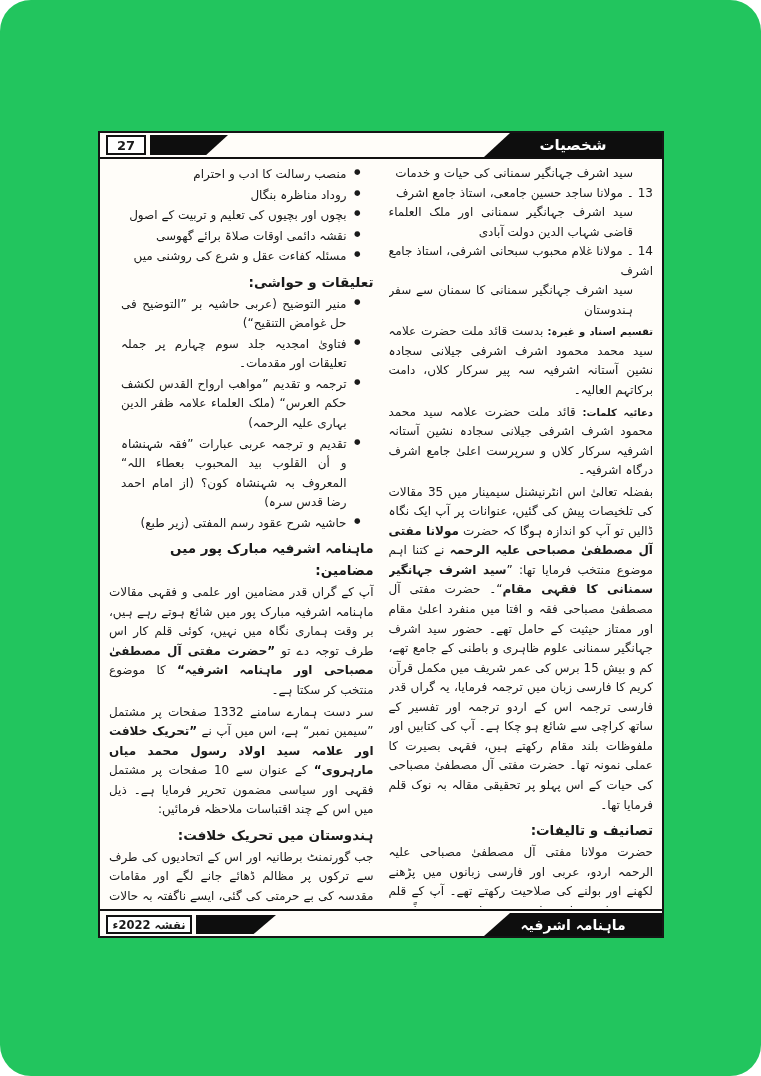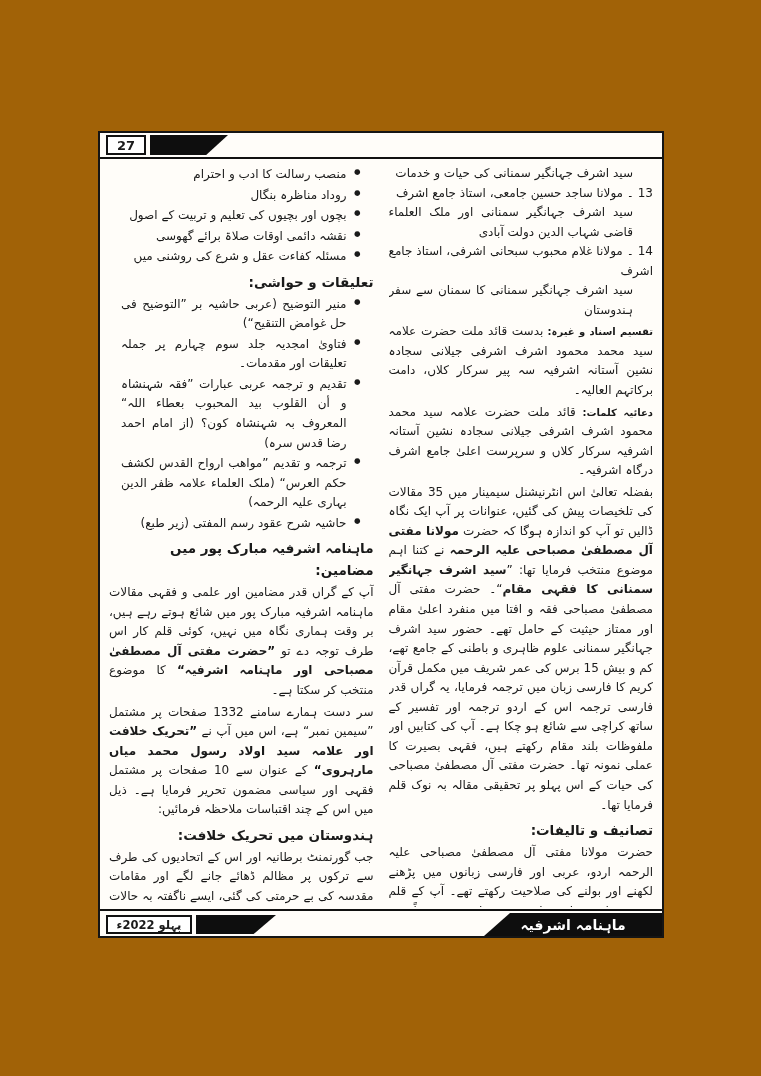--- a/index.html
+++ b/index.html
@@ -4,21 +4,21 @@
 <style>
   * { box-sizing: border-box; margin: 0; padding: 0; }
   html, body { background: #ffffff; }
   body {
     width: 761px; height: 1076px;
     font-family: "DejaVu Sans", sans-serif;
     position: relative;
     direction: rtl;
     color: #1a1a1a;
   }
-  .sheet { position: absolute; inset: 0; background: #a16207; }
+  .sheet { position: absolute; inset: 0; background: #22c55e; border-radius: 31px; }
   .frame {
     position: absolute; left: 98px; top: 131px;
     width: 566px; height: 807px;
     border: 2px solid #151515;
     background: #fffdf9;
   }
 
   
   .header { position: absolute; top: 0; left: 0; right: 0; height: 27px; }
   .header-rule { position: absolute; top: 24px; left: 0; right: 0; height: 2px; background: #111; }
@@ -91,20 +91,23 @@
 </head>
 <body>
 
 <div class="sheet">
   <div class="frame">
 
     <div class="header">
       <div class="header-rule"></div>
       <div class="page-num-box">27</div>
       <div class="header-wedge"></div>
+      <div class="section-banner">
+        <span>شخصیات</span>
+      </div>
     </div>
 
     <div class="columns">
 
       <div class="col">
         <div class="sem-title">سید اشرف جہانگیر سمنانی کی حیات و خدمات</div>
         <div class="sem-line">13 ۔ مولانا ساجد حسین جامعی، استاذ جامع اشرف</div>
         <div class="sem-title">سید اشرف جہانگیر سمنانی اور ملک العلماء قاضی شہاب الدین دولت آبادی</div>
         <div class="sem-line">14 ۔ مولانا غلام محبوب سبحانی اشرفی، استاذ جامع اشرف</div>
         <div class="sem-title">سید اشرف جہانگیر سمنانی کا سمنان سے سفر ہندوستان</div>
@@ -128,22 +131,22 @@
           <div class="bli">بچوں اور بچیوں کی تعلیم و تربیت کے اصول</div>
           <div class="bli">نقشہ دائمی اوقات صلاۃ برائے گھوسی</div>
           <div class="bli">مسئلہ کفاءت عقل و شرع کی روشنی میں</div>
         </div>
 
         <h3 class="sec-head">تعلیقات و حواشی:</h3>
 
         <div class="blist">
           <div class="bli">منیر التوضیح (عربی حاشیہ بر ”التوضیح فی حل غوامض التنقیح“)</div>
           <div class="bli">فتاویٰ امجدیہ جلد سوم چہارم پر جملہ تعلیقات اور مقدمات۔</div>
+          <div class="bli">ترجمہ و تقدیم ”مواھب ارواح القدس لکشف حکم العرس“ (ملک العلماء علامہ ظفر الدین بہاری علیہ الرحمہ)</div>
           <div class="bli">تقدیم و ترجمہ عربی عبارات ”فقہ شہنشاہ و أن القلوب بید المحبوب بعطاء اللہ“ المعروف بہ شہنشاہ کون؟ (از امام احمد رضا قدس سرہ)</div>
-          <div class="bli">ترجمہ و تقدیم ”مواھب ارواح القدس لکشف حکم العرس“ (ملک العلماء علامہ ظفر الدین بہاری علیہ الرحمہ)</div>
           <div class="bli">حاشیہ شرح عقود رسم المفتی (زیر طبع)</div>
         </div>
 
         <h3 class="sec-head">ماہنامہ اشرفیہ مبارک پور میں مضامین:</h3>
 
         <p><span>آپ کے گراں قدر مضامین اور علمی و فقہی مقالات ماہنامہ اشرفیہ مبارک پور میں شائع ہوتے رہے ہیں، بر وقت ہماری نگاہ میں نہیں، کوئی قلم کار اس طرف توجہ دے تو </span><b>”حضرت مفتی آل مصطفیٰ مصباحی اور ماہنامہ اشرفیہ“</b><span> کا موضوع منتخب کر سکتا ہے۔</span></p>
 
         <p><span>سر دست ہمارے سامنے 1332 صفحات پر مشتمل ”سیمین نمبر“ ہے، اس میں آپ نے </span><b>”تحریک خلافت اور علامہ سید اولاد رسول محمد میاں مارہروی“</b><span> کے عنوان سے 10 صفحات پر مشتمل فقہی اور سیاسی مضمون تحریر فرمایا ہے۔ ذیل میں اس کے چند اقتباسات ملاحظہ فرمائیں:</span></p>
 
         <h3 class="sec-head">ہندوستان میں تحریک خلافت:</h3>
@@ -151,18 +154,18 @@
         <p>جب گورنمنٹ برطانیہ اور اس کے اتحادیوں کی طرف سے ترکوں پر مظالم ڈھائے جانے لگے اور مقامات مقدسہ کی بے حرمتی کی گئی، ایسے ناگفتہ بہ حالات میں ترکی کے سلطان کی طرف سے تحریک خلافت شروع ہوئی اور دوسرے ممالک کے مسلمانوں سے بھی امداد و اعانت کے طالب ہوئے تو ہندوستان میں اس تعلق سے علماء اور سیاسی لیڈر بھی مجموعی طور پر دو حصوں میں بٹ گئے۔ ایک طبقہ نے مسٹر گاندھی اور دیگر مسلم لیڈروں کے ساتھ مل کر آل انڈیا خلافت کانفرنس کے اجلاس 1919ء میں خلافت کمیٹی کے نام سے ایک کمیٹی</p>
       </div>
 
     </div>
 
     <div class="footer">
       <div class="footer-rule"></div>
       <div class="footer-banner">
         <span>ماہنامہ اشرفیہ</span>
       </div>
-      <div class="footer-date-box">پہلو 2022ء</div>
+      <div class="footer-date-box">نقشہ 2022ء</div>
       <div class="footer-wedge"></div>
     </div>
 
   </div>
 </div>
 
 </body></html>

